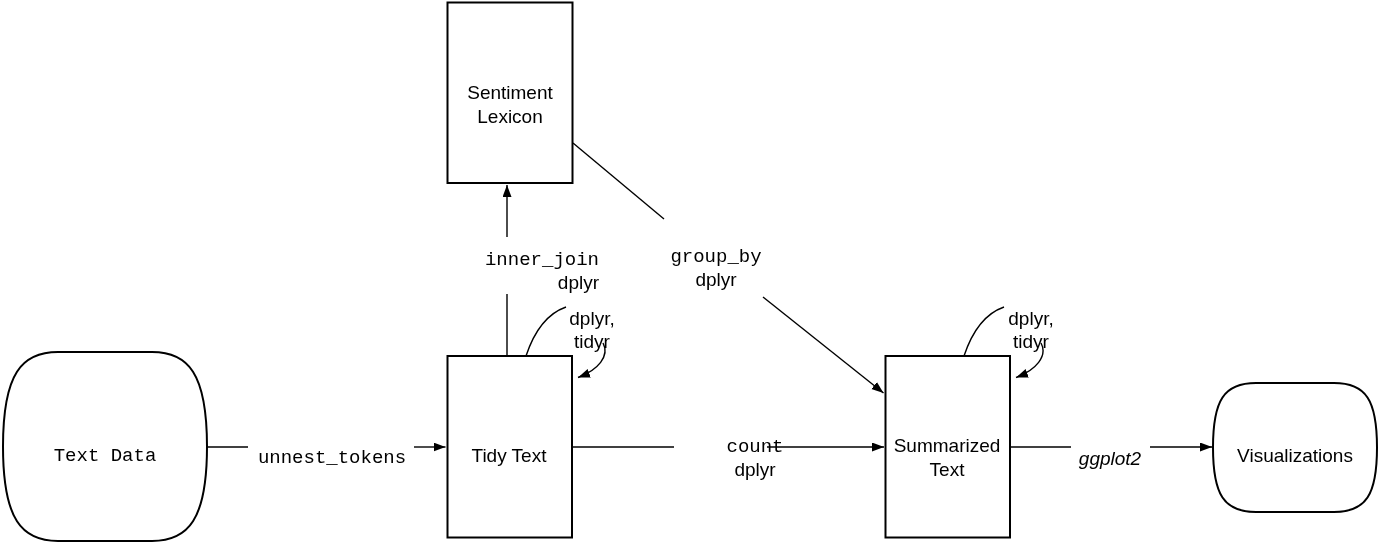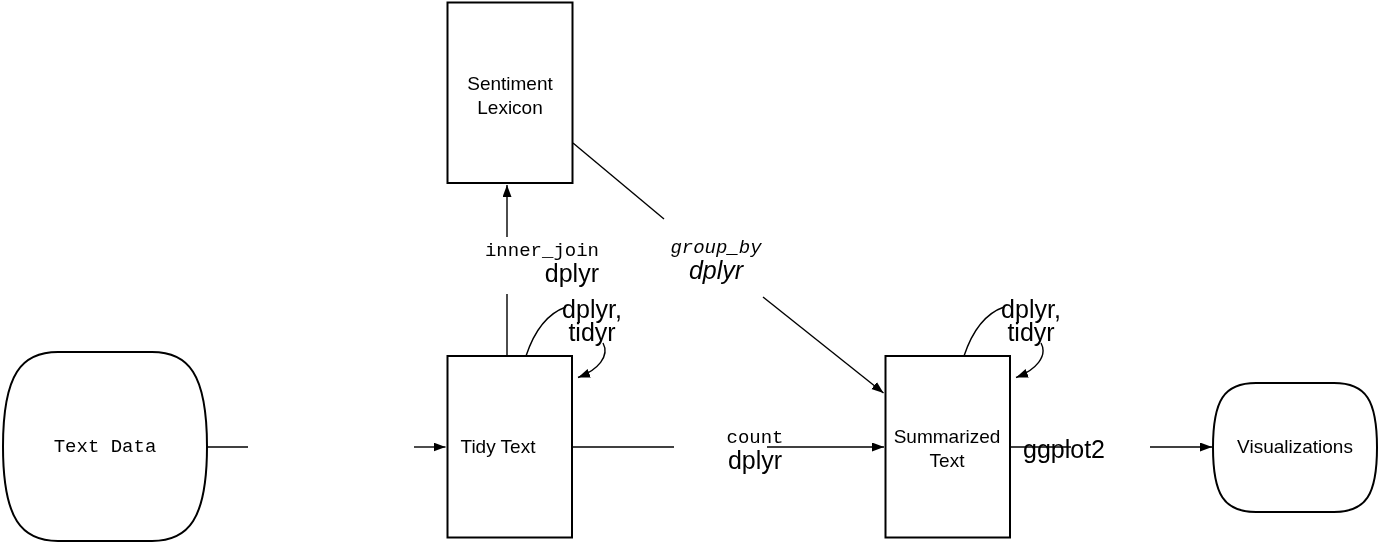--- a/index.html
+++ b/index.html
@@ -12,22 +12,23 @@
     font-family: "Liberation Sans", sans-serif;
     color: #000000;
   }
   .stage svg { position: absolute; left: 0; top: 0; }
   .label {
     position: absolute;
     transform: translate(-50%, -50%);
     text-align: center;
     white-space: normal;
     color: #000000;
+    margin-top: 9px;
   }
-  .sans { font-family: "Liberation Sans", sans-serif; font-size: 25px; line-height: 23px; }
+  .sans { font-family: "Liberation Sans", sans-serif; font-size: 19px; line-height: 23px; }
   .mono { font-family: "Liberation Mono", monospace; font-size: 19px; line-height: 22px; letter-spacing: 0px; }
   .node-label { font-family: "Liberation Sans", sans-serif; font-size: 19px; line-height: 24px; }
 </style>
 </head>
 <body>
 
 <div class="stage">
 
   <svg width="1379" height="544" viewBox="0 0 1379 544">
     <defs>
@@ -65,45 +66,46 @@
     <path d="M 603 343 C 610 356 598 370 578 377.5" fill="none" stroke="#000000" stroke-width="1.4" marker-end="url(#arrow)"></path>
 
     <path d="M 964 356 C 972 332 984 314 1004 307" fill="none" stroke="#000000" stroke-width="1.4"></path>
     <path d="M 1041 343 C 1048 356 1036 370 1016 377.5" fill="none" stroke="#000000" stroke-width="1.4" marker-end="url(#arrow)"></path>
   </svg>
 
   <div class="label node-label" style="left:105px; top:447px; width:140px;font-family:Liberation Mono, monospace;">Text Data</div>
 
   <div class="label node-label" style="left:510px; top:96px; width:112px;">Sentiment Lexicon</div>
 
-  <div class="label node-label" style="left:498px; top:447px; width:120px;">Tidy Text</div>
+  <div class="label node-label" style="left:509px; top:447px; width:120px;">Tidy Text</div>
 
   <div class="label node-label" style="left:947px; top:449px; width:112px;">Summarized Text</div>
 
   <div class="label node-label" style="left:1295px; top:447px; width:148px;">Visualizations</div>
 
   <div class="label" style="left:332px; top:449px; width:200px;">
+    <div class="mono">unnest_tokens</div>
   </div>
 
   <div class="label" style="left:509px; top:262px; width:180px;text-align:right;">
     <div class="mono">inner_join</div>
     <div class="sans">dplyr</div>
   </div>
 
-  <div class="label" style="left:716px; top:259px; width:180px;font-style:italic;">
+  <div class="label" style="left:716px; top:259px; width:180px;">
     <div class="mono">group_by</div>
     <div class="sans">dplyr</div>
   </div>
 
   <div class="label" style="left:755px; top:449px; width:140px;">
     <div class="mono">count</div>
     <div class="sans">dplyr</div>
   </div>
 
-  <div class="label sans" style="left:1064px; top:449px; width:100px;">ggplot2</div>
+  <div class="label sans" style="left:1110px; top:449px; width:100px;font-style:italic;">ggplot2</div>
 
   <div class="label" style="left:592px; top:321px; width:80px;">
     <div class="sans">dplyr,</div>
     <div class="sans">tidyr</div>
   </div>
 
   <div class="label" style="left:1031px; top:321px; width:80px;">
     <div class="sans">dplyr,</div>
     <div class="sans">tidyr</div>
   </div>

